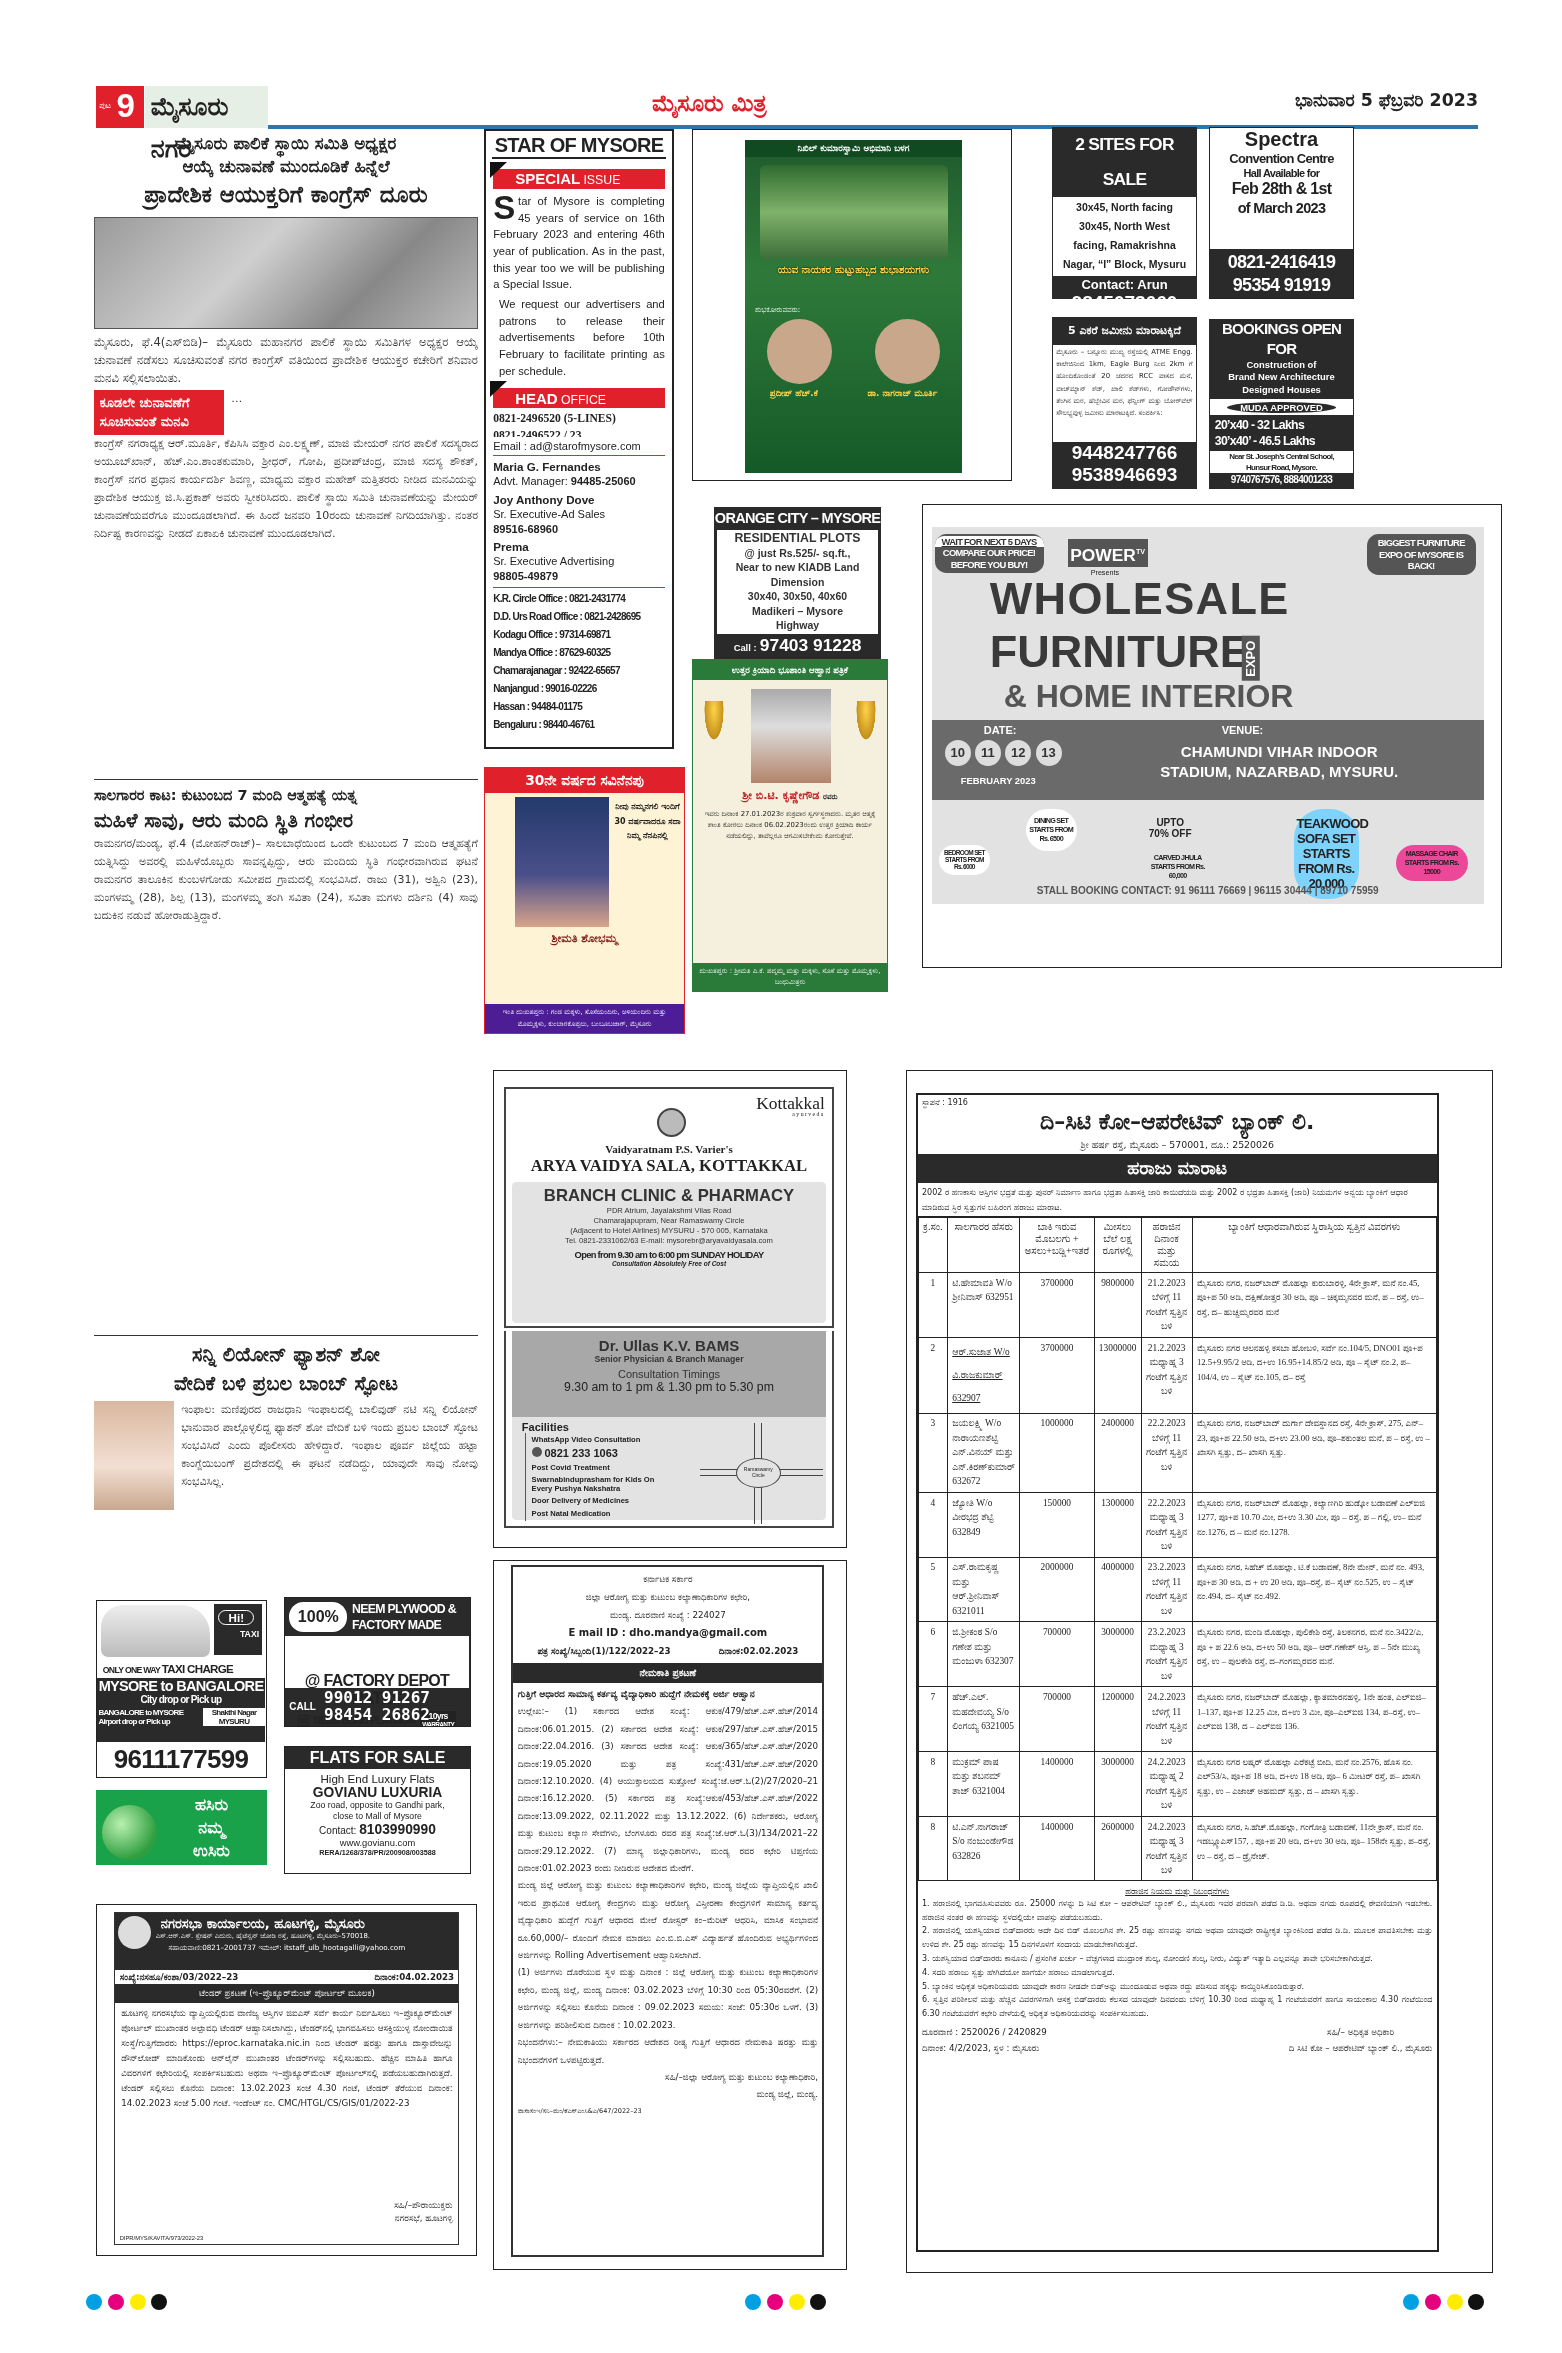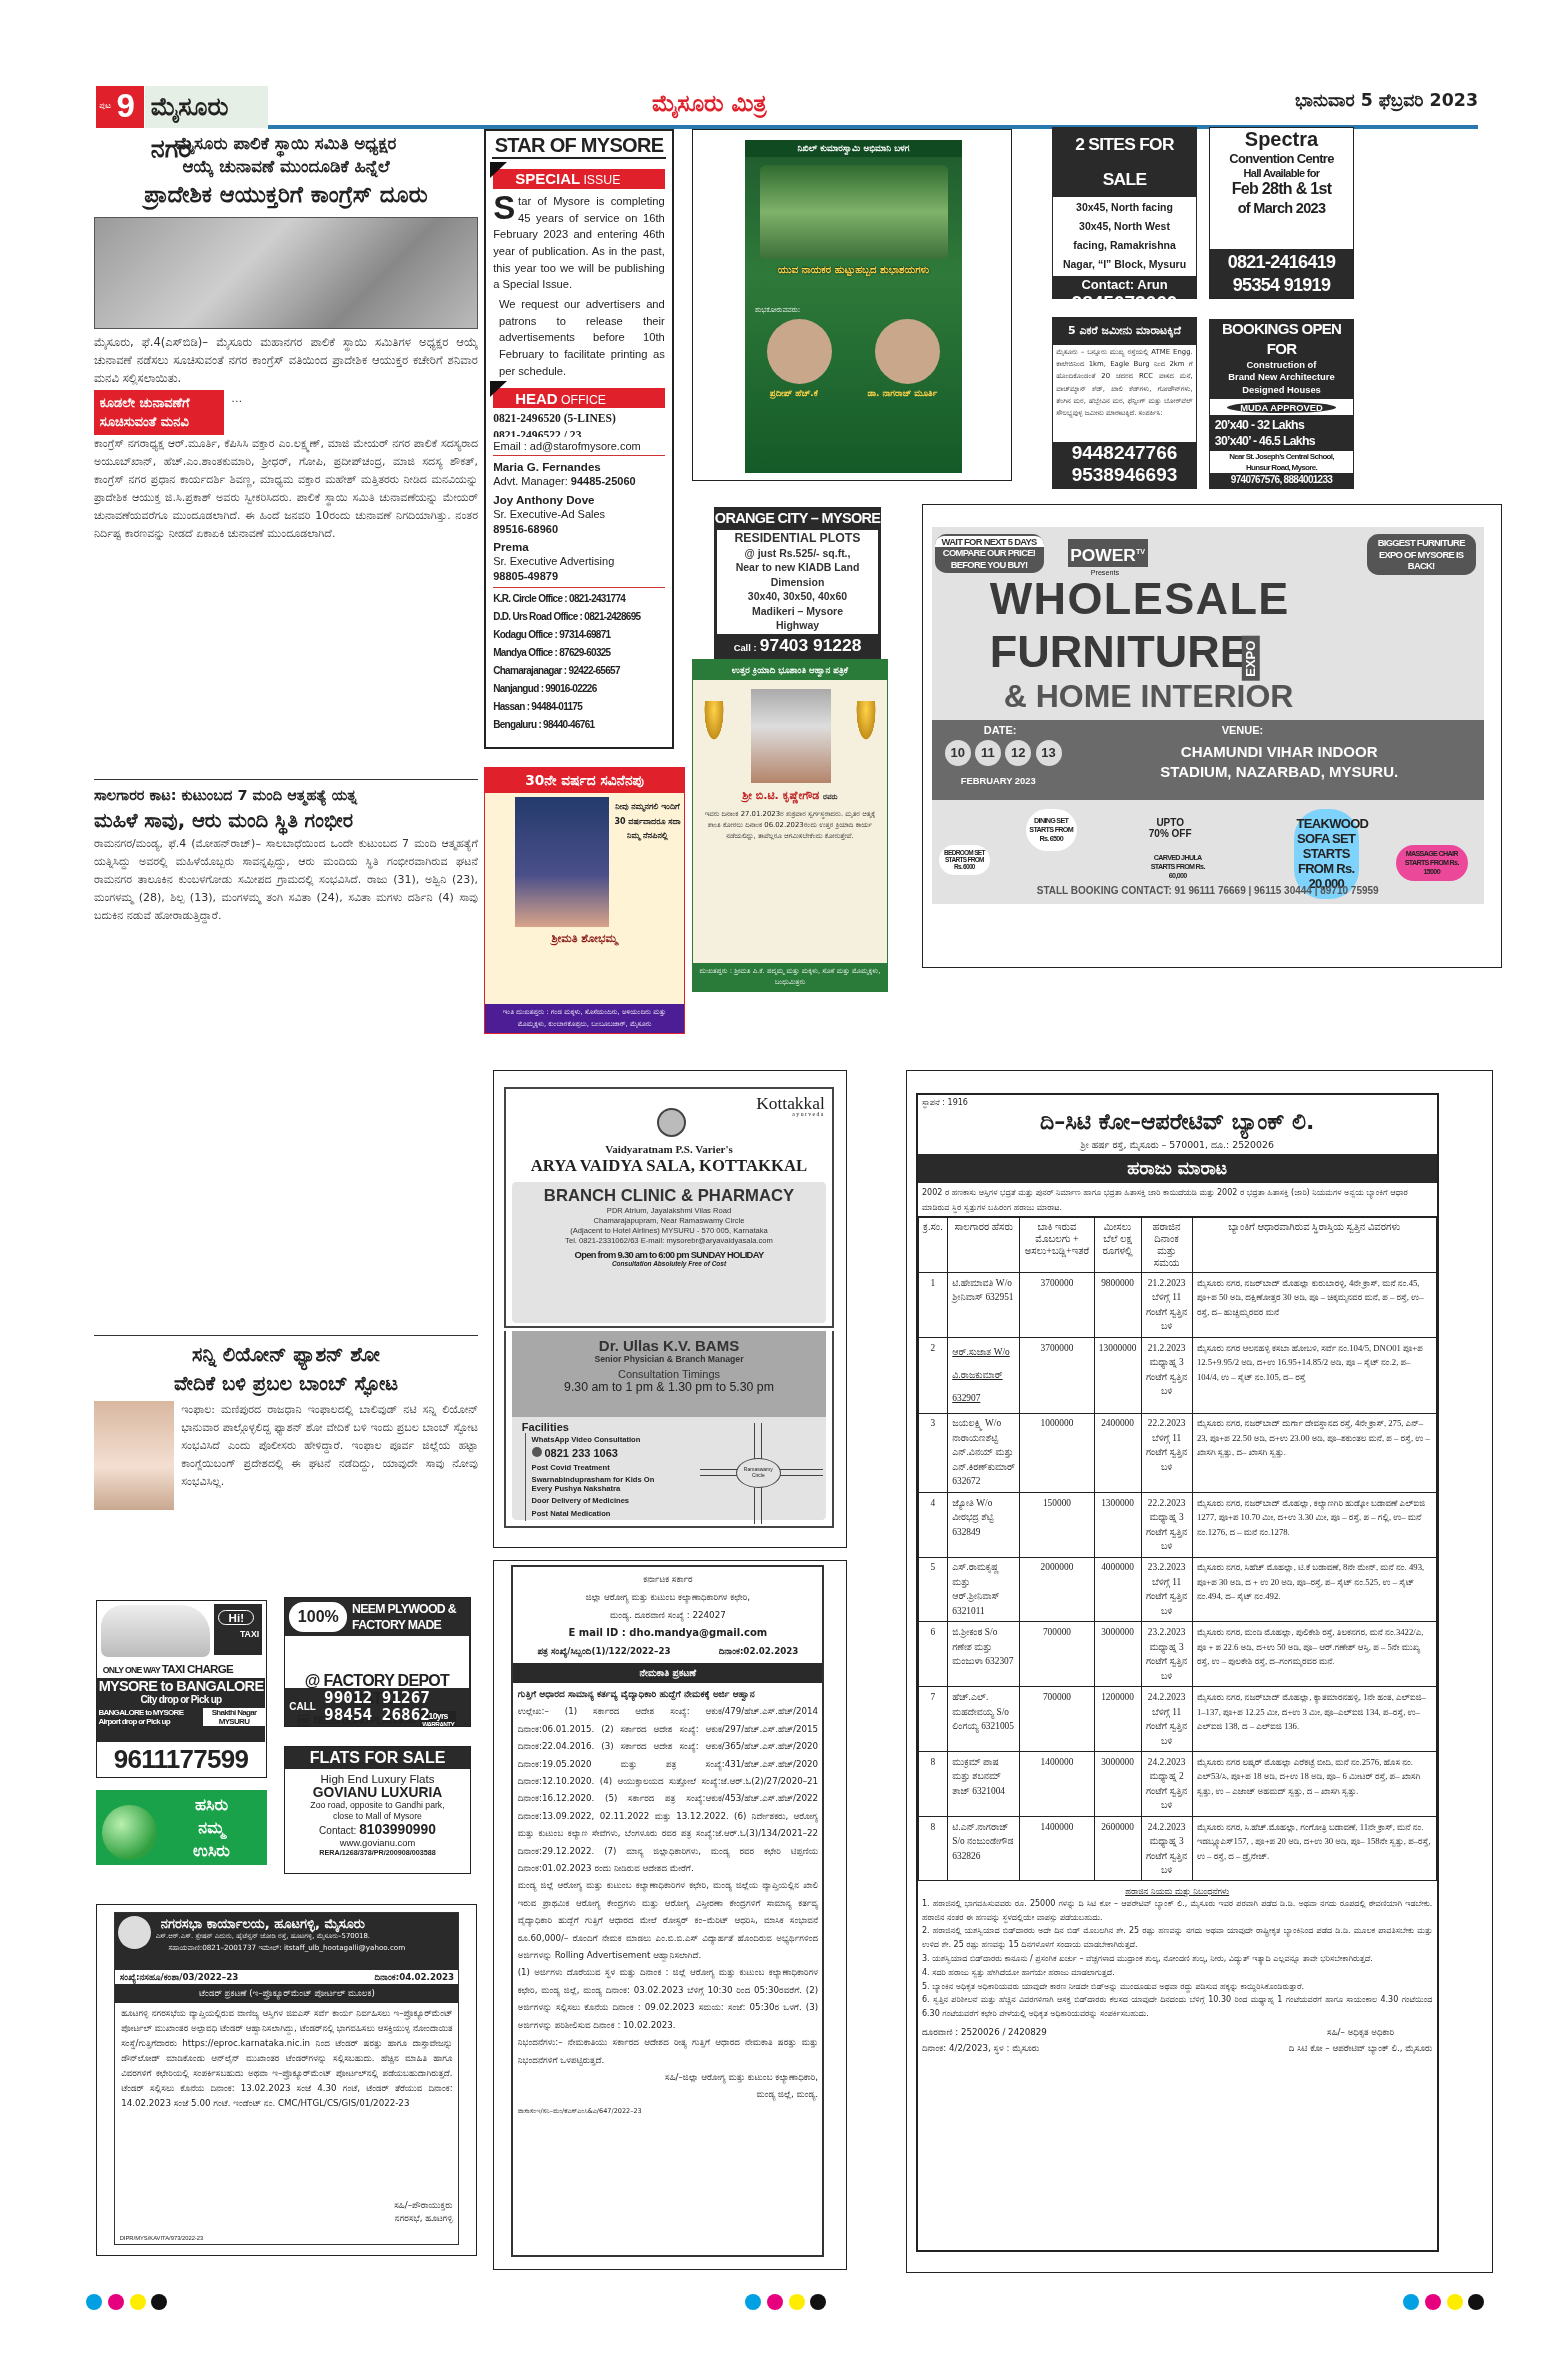--- a/index.html
+++ b/index.html
@@ -289,21 +289,21 @@
   <div class="c b cond" style="background:#fff;color:#222;margin:1.4px 1.4px 0;font-size:8px;line-height:11px;">
     <div>Near St. Joseph’s Central School,</div>
     <div>Hunsur Road, Mysore.</div>
   </div>
   <div class="c b cond" style="font-size:10px;line-height:14.5px;">9740767576, 8884001233</div>
 </div>
 
 <div class="bx" style="left:922px;top:504px;width:580px;height:464px;border-width:1.4px;">
   <div class="abs" style="left:8.7px;top:22px;width:552px;height:377px;background:#e2e2e2;">
     <div class="abs c b cond" style="left:2.9px;top:7.2px;width:109px;background:#555;color:#fff;border-radius:11.6px;font-size:9.4px;line-height:11.6px;padding:1.4px 0 2.9px;">
-      <div style="background:#fff;color:#333;border-radius:8.7px 8.7px 0 0;">WAIT FOR NEXT 5 DAYS</div>
+      <div style="background:#fff;color:#333;border-radius:8.7px 8.7px 0 0;text-decoration:underline;">WAIT FOR NEXT 5 DAYS</div>
       <div>COMPARE OUR PRICE!</div>
       <div>BEFORE YOU BUY!</div>
     </div>
     <div class="abs c b" style="left:136px;top:11.6px;width:80px;background:#555;color:#fff;font-size:17.4px;line-height:26px;">
       <span>POWER</span><sup style="font-size:7.2px;">TV</sup>
     </div>
     <div class="abs" style="left:159px;top:41px;font-size:7.2px;">Presents</div>
     <div class="abs c b cond" style="left:435px;top:7.2px;width:109px;background:#555;color:#fff;border-radius:11.6px;font-size:9.4px;line-height:11.6px;padding:2.9px 4.3px;">BIGGEST FURNITURE EXPO OF MYSORE IS BACK!</div>
     <div class="abs b" style="left:58px;top:46px;font-size:45px;letter-spacing:1.4px;color:#3a3a3a;">WHOLESALE</div>
     <div class="abs b" style="left:58px;top:99px;font-size:45px;color:#3a3a3a;">FURNITURE</div>

